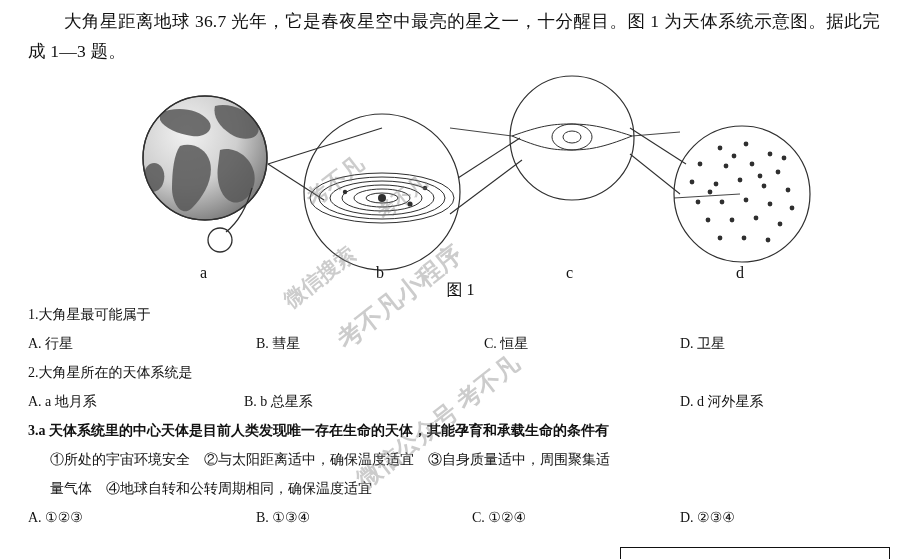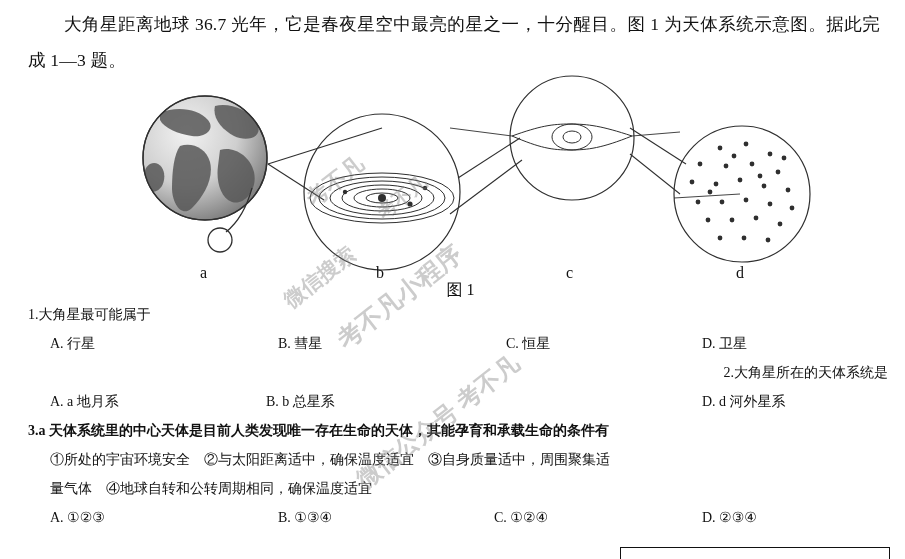--- a/index.html
+++ b/index.html
@@ -20,21 +20,21 @@
     left: 0; top: 0;
     width: 905px;
     height: 559px;
   }
   .intro {
     position: absolute;
     left: 28px;
     top: 6px;
     width: 852px;
     font-size: 17.5px;
-    line-height: 36px;
+    line-height: 30px;
     text-indent: 36px;
     text-align: justify;
     letter-spacing: 0.2px;
   }
   .figure-wrap {
     position: absolute;
     left: 120px;
     top: 68px;
     width: 700px;
     height: 230px;
@@ -59,21 +59,20 @@
     font-size: 14px;
     line-height: 29px;
     width: 860px;
   }
   .q-stem {
     white-space: nowrap;
   }
   .opts {
     position: relative;
     height: 29px;
-    margin-left: 22px;
   }
   .opts span {
     position: absolute;
     top: 0;
     white-space: nowrap;
   }
   .q3-body {
     margin-left: 22px;
     text-align: justify;
   }
@@ -224,21 +223,21 @@
       <span>1.</span><span>大角星最可能属于</span>
     </div>
     <div class="opts">
       <span style="left:0px;">A. 行星</span>
       <span style="left:228px;">B. 彗星</span>
       <span style="left:456px;text-align:right;">C. 恒星</span>
       <span style="left:652px;">D. 卫星</span>
     </div>
   </div>
 
-  <div class="q" style="top: 358px; text-align: right;">
+  <div class="q" style="top: 358px;">
     <div class="q-stem">
       <span>2.</span><span>大角星所在的天体系统是</span>
     </div>
     <div class="opts">
       <span style="left:0px;">A. a 地月系</span>
       <span style="left:216px;">B. b 总星系</span>
       <span style="left:652px;">D. d 河外星系</span>
     </div>
   </div>
 

